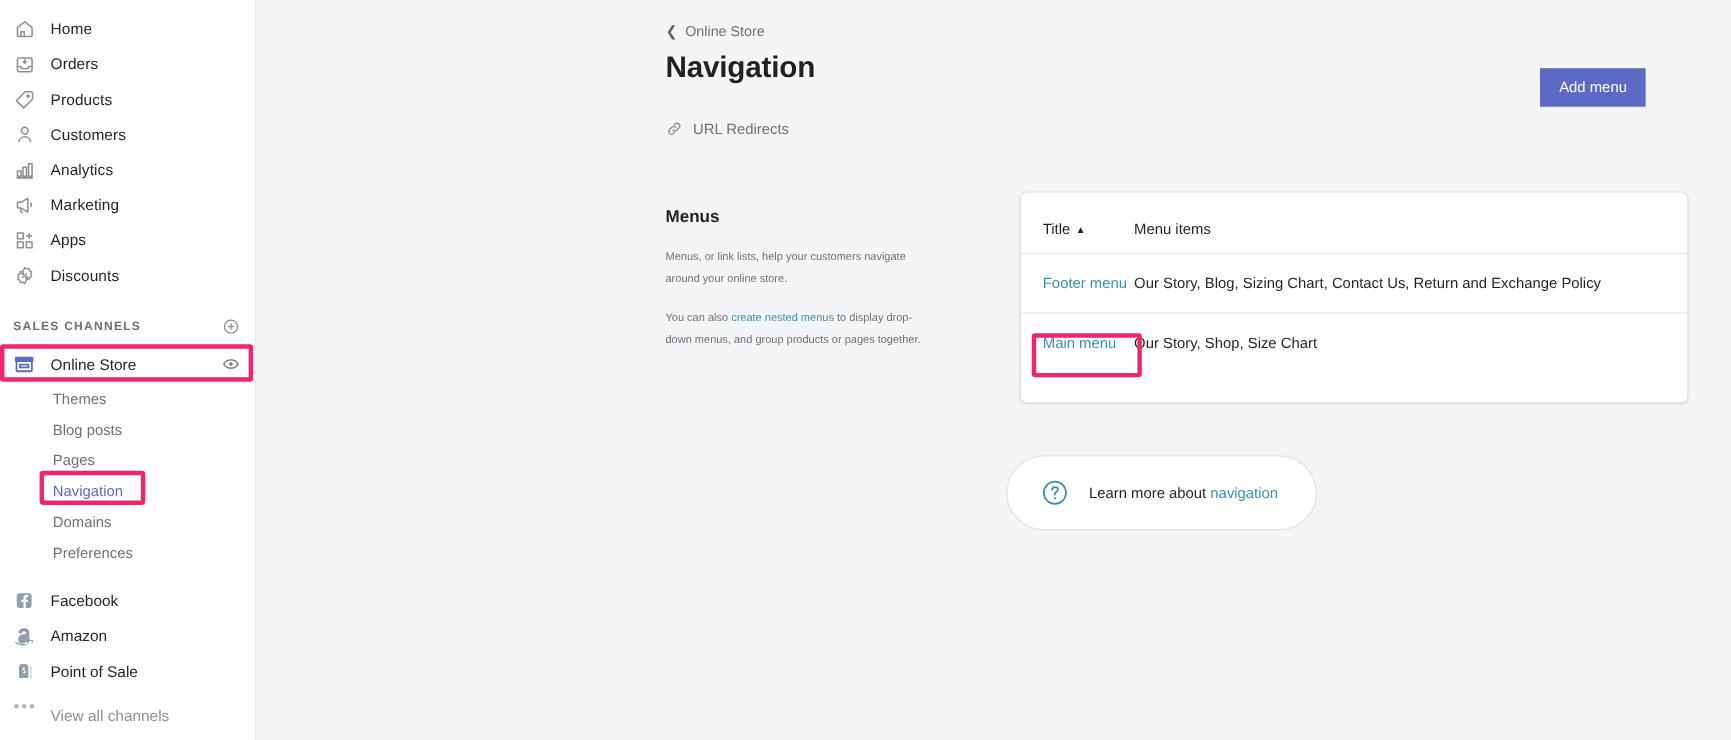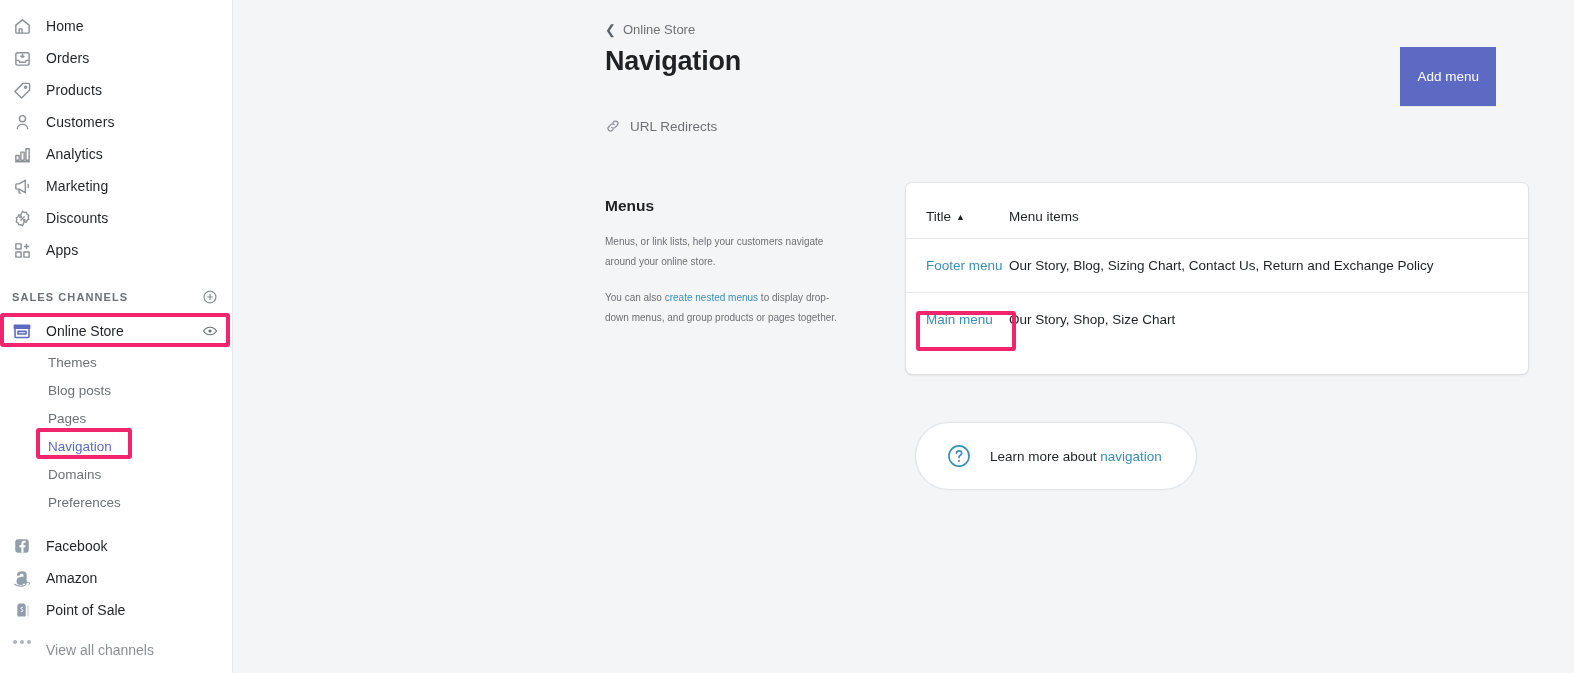--- a/index.html
+++ b/index.html
@@ -147,41 +147,41 @@
     letter-spacing: -.2px;
     line-height: 34px;
   }
   .add-menu-btn {
     background: #5c6ac4;
     color: #fff;
     border: none;
     border-radius: 0;
     font-size: 13.5px;
     font-family: "Liberation Sans", sans-serif;
-    padding: 22px 17px;
-    cursor: pointer;
-    margin-top: 3px;
+    padding: 10px 17px;
+    cursor: pointer;
+    margin-top: 18px;
     box-shadow: 0 1px 0 rgba(22,29,37,.05);
   }
 
   .sub-link {
     display: inline-flex;
     align-items: center;
     gap: 9px;
     margin-top: 12px;
     font-size: 13.5px;
     color: #6d7175;
     cursor: pointer;
   }
   .sub-link .ico { color: #8c9196; display: flex; }
 
   .content {
     display: flex;
     padding: 45px 40px 0 372px;
-    gap: 55px;
+    gap: 77px;
   }
 
   .intro { width: 246px; flex: 0 0 246px; padding-top: 14px; }
   .intro h2 {
     font-size: 15.5px;
     font-weight: bold;
     color: #1f2225;
     margin-bottom: 17px;
   }
   .intro p {
@@ -318,40 +318,40 @@
             <path d="M3 8.2v3.6a1 1 0 0 0 1 1h2.3L13 16.5v-13L6.3 7.2H4a1 1 0 0 0-1 1z"></path>
             <path d="M15.6 7.4c.8.8.8 3.4 0 4.2"></path>
             <path d="M6.3 12.8v3.2a1 1 0 0 0 1 1h1"></path>
           </svg>
       </span>
       <span class="lbl">Marketing</span>
     </div>
 
     <div class="nav-item">
       <span class="ico">
+        <svg width="19" height="19" viewBox="0 0 20 20" fill="none" stroke="currentColor" stroke-width="1.5" stroke-linejoin="round">
+            <rect x="3" y="3" width="5.5" height="5.5"></rect>
+            <rect x="3" y="11.5" width="5.5" height="5.5"></rect>
+            <rect x="11.5" y="11.5" width="5.5" height="5.5"></rect>
+            <path d="M14.2 3v5.5M11.5 5.7H17"></path>
+          </svg>
+      </span>
+      <span class="lbl">Apps</span>
+    </div>
+
+    <div class="nav-item">
+      <span class="ico">
         <svg width="19" height="19" viewBox="0 0 20 20" fill="none" stroke="currentColor" stroke-width="1.4" stroke-linejoin="round">
             <path d="M10 2.3l1.8 1.3 2.2-.3.7 2.1 1.9 1.1-.7 2.1.7 2.1-1.9 1.1-.7 2.1-2.2-.3L10 17.7l-1.8-1.3-2.2.3-.7-2.1-1.9-1.1.7-2.1-.7-2.1 1.9-1.1.7-2.1 2.2.3L10 2.3z"></path>
             <path d="M7.8 12.2l4.4-4.4"></path>
             <circle cx="8.1" cy="8.1" r=".9"></circle>
             <circle cx="11.9" cy="11.9" r=".9"></circle>
           </svg>
       </span>
       <span class="lbl">Discounts</span>
-    </div>
-
-    <div class="nav-item">
-      <span class="ico">
-        <svg width="19" height="19" viewBox="0 0 20 20" fill="none" stroke="currentColor" stroke-width="1.5" stroke-linejoin="round">
-            <rect x="3" y="3" width="5.5" height="5.5"></rect>
-            <rect x="3" y="11.5" width="5.5" height="5.5"></rect>
-            <rect x="11.5" y="11.5" width="5.5" height="5.5"></rect>
-            <path d="M14.2 3v5.5M11.5 5.7H17"></path>
-          </svg>
-      </span>
-      <span class="lbl">Apps</span>
     </div>
 
     <div class="section-head">
       <span class="ttl">SALES CHANNELS</span>
       <span class="plus">
         <svg width="16" height="16" viewBox="0 0 20 20" fill="none" stroke="currentColor" stroke-width="1.5">
             <circle cx="10" cy="10" r="7.4"></circle>
             <path d="M10 6.4v7.2M6.4 10h7.2"></path>
           </svg>
       </span>

